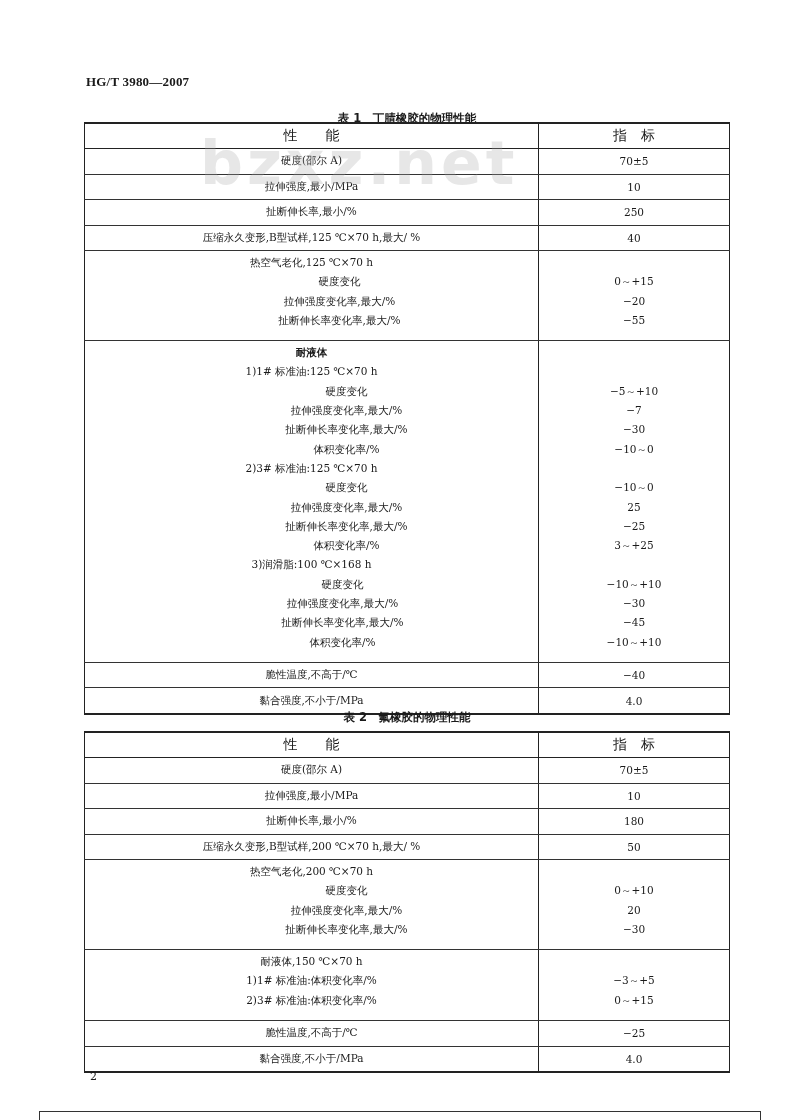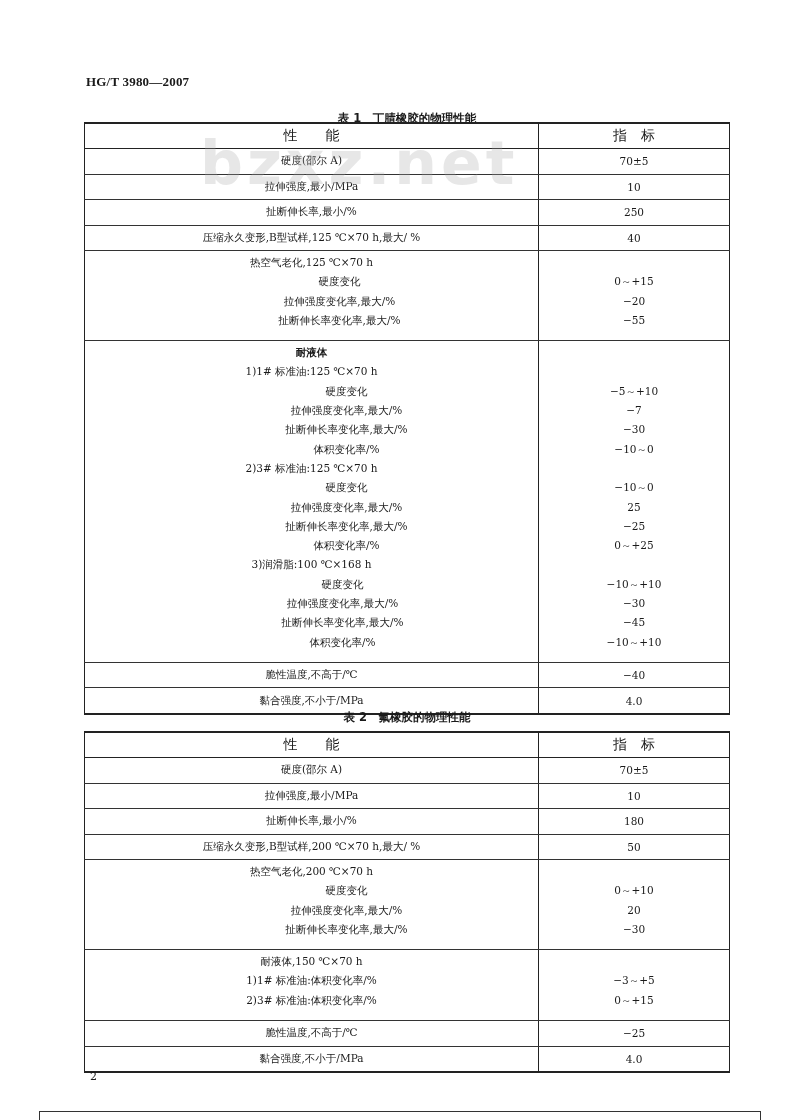--- a/index.html
+++ b/index.html
@@ -113,21 +113,21 @@
       <div class="line"></div>
       <div class="line"></div>
       <div class="line">−5～+10</div>
       <div class="line">−7</div>
       <div class="line">−30</div>
       <div class="line">−10～0</div>
       <div class="line"></div>
       <div class="line">−10～0</div>
       <div class="line">25</div>
       <div class="line">−25</div>
-      <div class="line">0～+25</div>
+      <div class="line">3～+25</div>
       <div class="line"></div>
       <div class="line">−10～+10</div>
       <div class="line">−30</div>
       <div class="line">−45</div>
       <div class="line">−10～+10</div>
     </td>
   </tr>
   <tr class="single">
     <td>脆性温度,不高于/℃</td>
     <td class="val">−40</td>

